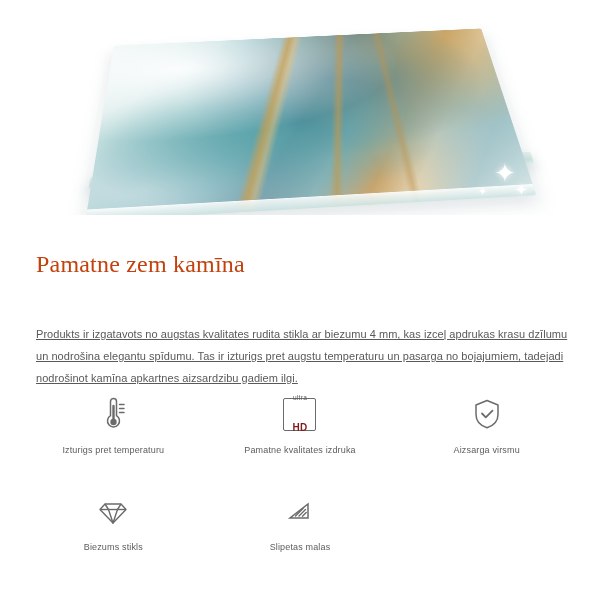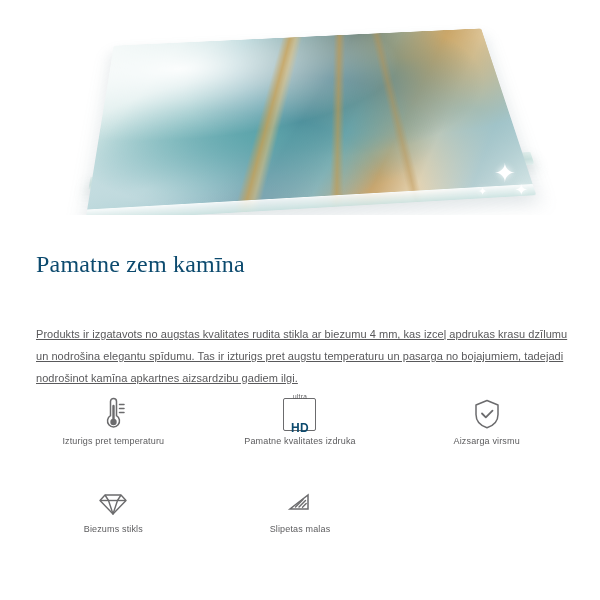--- a/index.html
+++ b/index.html
@@ -88,21 +88,21 @@
 
   
   .headline {
     position: absolute;
     left: 36px;
     top: 232px;
     width: 540px;
     font-family: "Liberation Serif", serif;
     font-size: 24px;
     line-height: 1.37;
-    color: #0c4a6e;
+    color: #c2410c;
     font-weight: 400;
     letter-spacing: 0.2px;
   }
   .headline .line2 { display: block; }
 
   .paragraph {
     position: absolute;
     left: 36px;
     top: 312px;
     width: 538px;
@@ -129,20 +129,21 @@
     align-items: center;
     justify-content: flex-start;
   }
   .feature-icon {
     height: 44px;
     display: flex;
     align-items: center;
     justify-content: center;
   }
   .feature-label {
+    margin-top: 9px;
     font-size: 9px;
     color: #5c5c5e;
     letter-spacing: 0.15px;
     text-align: center;
   }
   .hd-badge {
     width: 31px;
     height: 31px;
     border: 1.6px solid #6b6b6d;
     border-radius: 2px;
@@ -152,23 +153,23 @@
     justify-content: center;
     line-height: 1;
   }
   .hd-badge .ultra {
     font-size: 6.5px;
     color: #5c5c5e;
     letter-spacing: 0.3px;
     margin-bottom: 1px;
   }
   .hd-badge .hd {
-    font-size: 12px;
+    font-size: 10px;
     font-weight: bold;
-    color: #0c4a6e;
+    color: #7f1d1d;
     letter-spacing: 0.2px;
     margin-top: 20px;
   }
 </style>
 </head>
 <body>
 
 <div class="page">
 
   <div class="hero">

